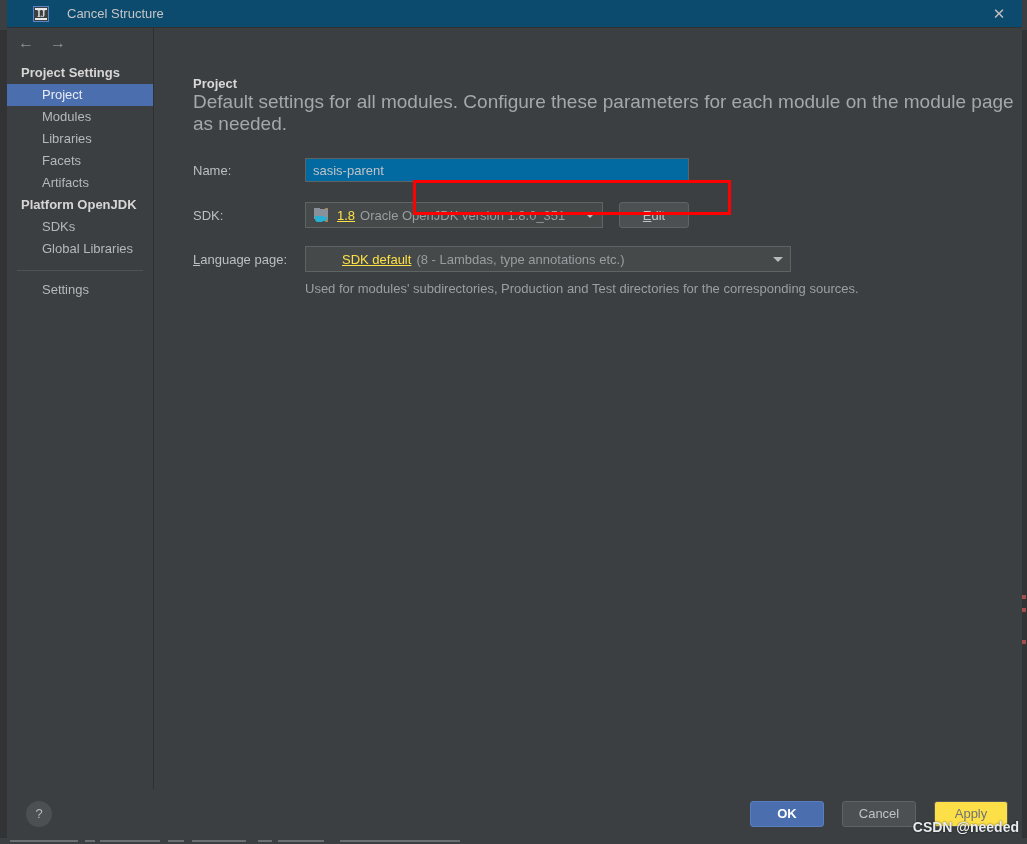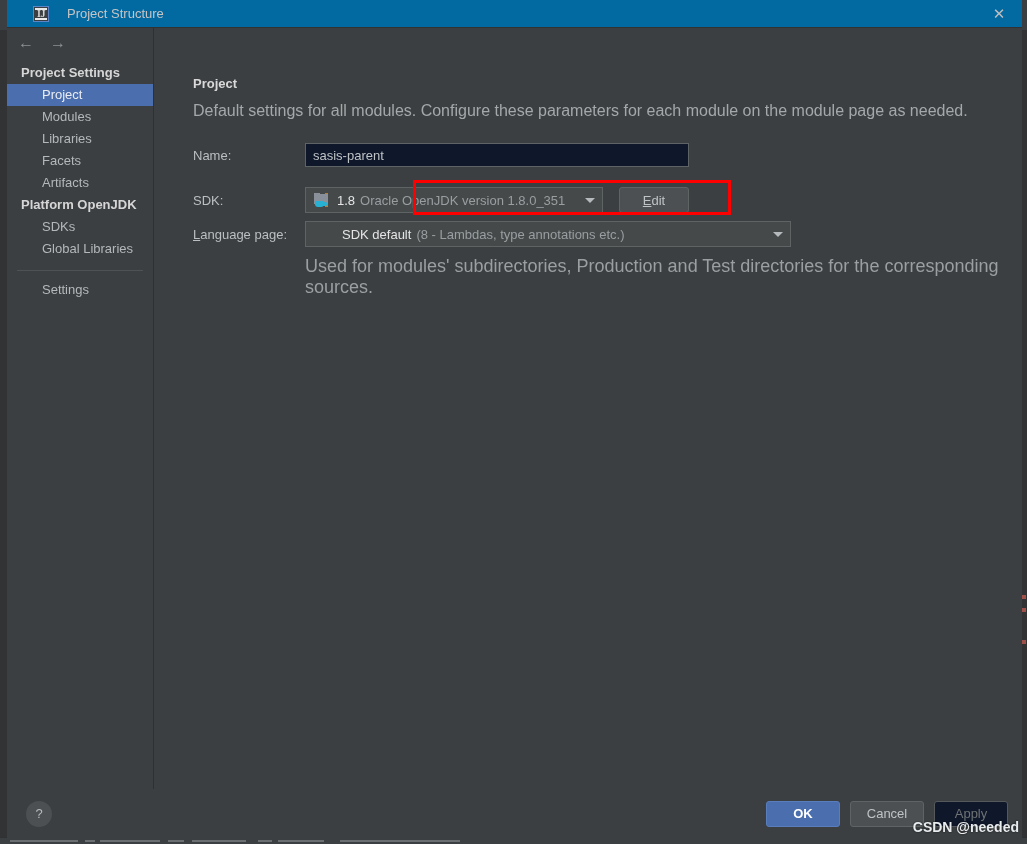--- a/index.html
+++ b/index.html
@@ -62,21 +62,21 @@
     height: 838px;
     background: #3c3f41;
     display: flex;
     flex-direction: column;
   }
 
   
   .titlebar {
     height: 27px;
     min-height: 27px;
-    background: #0369a1;
+    background: #0c4a6e;
     display: flex;
     align-items: center;
     position: relative;
     border-bottom: 1px solid #323232;
   }
   .app-icon {
     width: 16px; height: 16px;
     margin-left: 26px;
     position: relative;
     background: #3c3f41;
@@ -185,22 +185,21 @@
     padding: 48px 0 0 39px;
     position: relative;
   }
   .content h2 {
     margin: 0;
     font-size: 13px;
     font-weight: bold;
     color: #d9d9d9;
   }
   .content .subtitle {
-    margin-top: 11px;
-    font-size: 16px;
+    font-size: 19px;
     color: #a4a8ab;
   }
 
   .form {
     margin-top: 23px;
   }
   .row {
     display: flex;
     align-items: center;
     min-height: 24px;
@@ -212,21 +211,21 @@
     min-width: 106px;
     font-size: 13px;
     color: #bbbfc2;
     text-align: left;
     padding-right: 6px;
   }
   .row .label u { text-decoration: underline; }
 
   .textfield {
     height: 24px;
-    background: #0f172a;
+    background: #0369a1;
     border: 1px solid #5e6364;
     box-sizing: border-box;
     display: flex;
     align-items: center;
     padding: 0 7px;
     font-size: 13px;
     color: #bfc3c6;
   }
   .textfield.name { width: 384px; }
 
@@ -254,21 +253,21 @@
   .combo .arrow i {
     display: block;
     width: 0; height: 0;
     border-left: 5px solid transparent;
     border-right: 5px solid transparent;
     border-top: 5px solid #b6babd;
   }
   .combo.sdk  { width: 298px; }
   .combo.lang { width: 486px; padding-left: 36px; }
 
-  .val-strong { color: #e5e5e5; }
+  .val-strong { color: #fde047; text-decoration: underline; }
   .val-dim    { color: #9a9ea1; margin-left: 5px; }
 
   
   .sdk-icon {
     width: 16px; height: 15px;
     position: relative;
     margin-right: 7px;
     flex: none;
   }
   .sdk-icon .folder-back {
@@ -353,21 +352,21 @@
   .folder-icon::after {
     content: "";
     position: absolute;
     left: 0; top: 1px;
     width: 7px; height: 2px;
     background: #9a9ea1;
   }
   .hint {
     margin-left: 112px;
     margin-top: -11px;
-    font-size: 18px;
+    font-size: 13px;
     color: #9b9fa2;
   }
 
   
   .footer {
     height: 49px;
     min-height: 49px;
     background: #3c3f41;
     display: flex;
     align-items: center;
@@ -382,33 +381,33 @@
     font-size: 13px;
     display: flex;
     align-items: center;
     justify-content: center;
     cursor: default;
     margin-left: 7px;
   }
   .footer-actions {
     margin-left: auto;
     display: flex;
-    gap: 10px;
+    gap: 18px;
   }
   .btn.primary {
     width: 74px;
     background: #4b6eaf;
     border: 1px solid #5a7dbd;
     color: #ffffff;
     font-weight: bold;
   }
   .btn.wide { width: 74px; }
   .btn.disabled {
     color: #6f7375;
-    background: #0f172a;
+    background: #fde047;
     border-color: #55595b;
   }
 
   
   .annotation {
     position: absolute;
     left: 259px;
     top: 152px;
     width: 318px;
     height: 35px;
@@ -450,21 +449,21 @@
     <div class="bottom-tick" style="left:340px; width:120px;"></div>
   </div>
 </div>
 
 <div id="dialog">
 
   <div class="titlebar">
     <div class="app-icon">
       <span>IJ</span>
     </div>
-    <div class="titlebar-title">Project Structure</div>
+    <div class="titlebar-title">Cancel Structure</div>
     <div class="titlebar-close">✕</div>
   </div>
 
   <div class="dialog-body">
 
     <div class="sidebar">
       <div class="navbar">
         <div class="nav-arrow">←</div>
         <div class="nav-arrow">→</div>
       </div>
@@ -490,21 +489,21 @@
       <h2>Project</h2>
       <div class="subtitle">Default settings for all modules. Configure these parameters for each module on the module page as needed.</div>
 
       <div class="form">
 
         <div class="row">
           <div class="label">Name:</div>
           <div class="textfield name" placeholder="">sasis-parent</div>
         </div>
 
-        <div class="row" style="margin-bottom:8px;">
+        <div class="row" style="margin-bottom:18px;">
           <div class="label">SDK:</div>
           <div class="combo sdk">
             <div class="sdk-icon">
               <div class="bar"></div>
               <div class="folder-tab"></div>
               <div class="folder-back"></div>
               <div class="cup-handle"></div>
               <div class="cup"></div>
             </div>
             <span class="val-strong">1.8</span>

